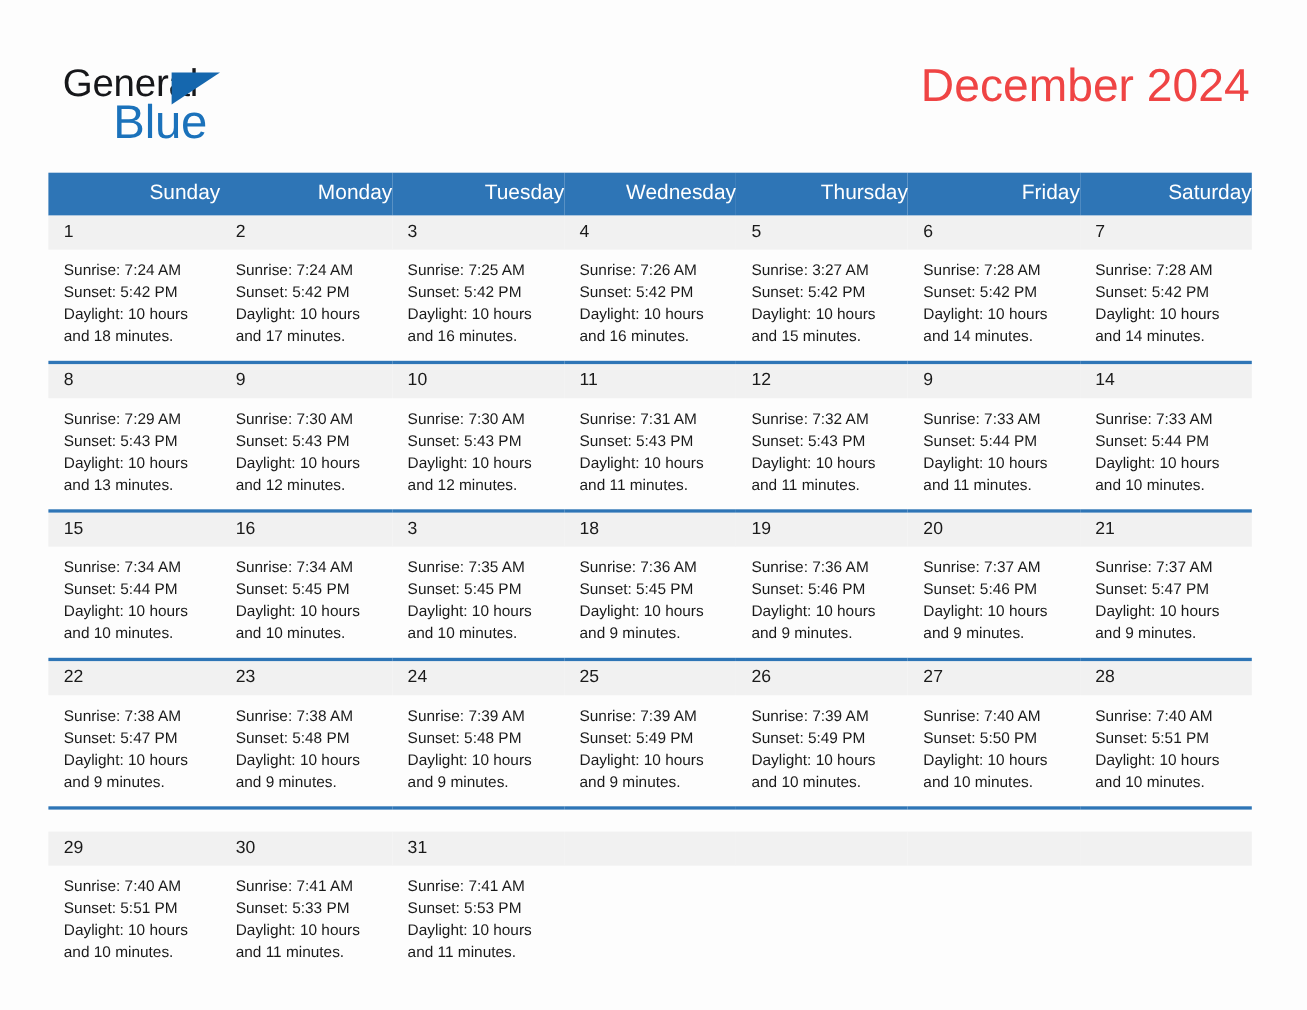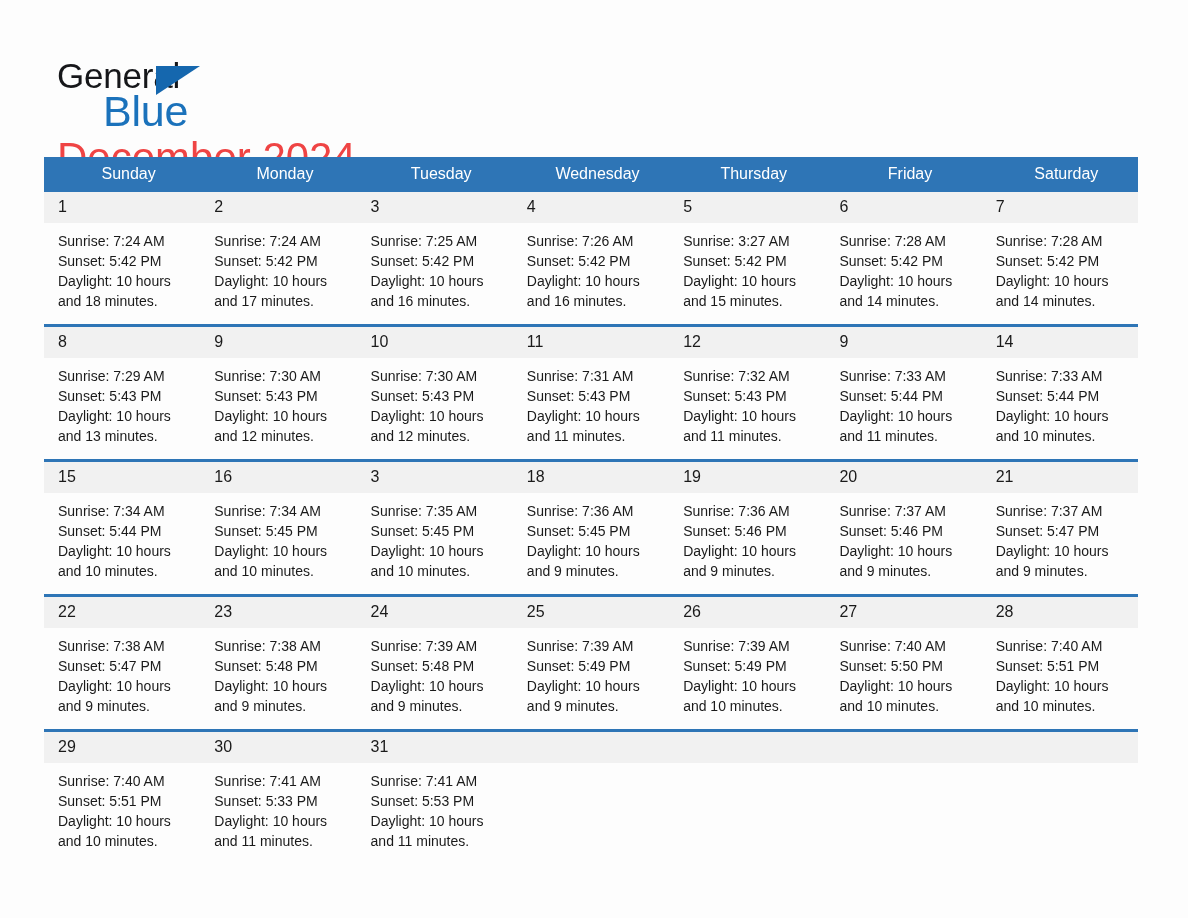--- a/index.html
+++ b/index.html
@@ -18,21 +18,20 @@
     background: #fdfdfd;
     overflow: hidden;
   }
 
   
   .top {
     display: flex;
     align-items: flex-start;
     justify-content: space-between;
     padding: 50px 52px 0 57px;
-    flex-direction: column;
   }
   .logo {
     position: relative;
     width: 200px;
     height: 80px;
     padding-top: 6px;
   }
   .logo-general {
     font-size: 35px;
     color: #16171a;
@@ -84,43 +83,43 @@
     position: absolute;
     left: 44px;
     top: 157px;
     width: 1094px;
     border-collapse: collapse;
     table-layout: fixed;
   }
   .cal th {
     background: #2e75b6;
     color: #ffffff;
-    font-size: 16px;
+    font-size: 19px;
     font-weight: 400;
-    text-align: center;
+    text-align: right;
     padding: 8px 0 9px 13px;
     height: 34px;
     border: none;
   }
   .cal td {
     vertical-align: top;
     padding: 0;
     border: none;
     width: 156.28px;
   }
   .week-row > td {
     border-top: 3px solid #2e75b6;
   }
   .week-row:first-of-type > td {
     border-top: none;
   }
   .cell {
     height: 132px;
   }
-  .cell-last { height: 130px; }
+  .cell-last { height: 130px; margin-top: 20px; }
   .daynum {
     background: #f1f1f1;
     font-size: 16px;
     color: #1a1a1a;
     padding: 6px 0 7px 14px;
     height: 31px;
     line-height: 18px;
   }
   .daynum.empty { color: transparent; }
   .info {

